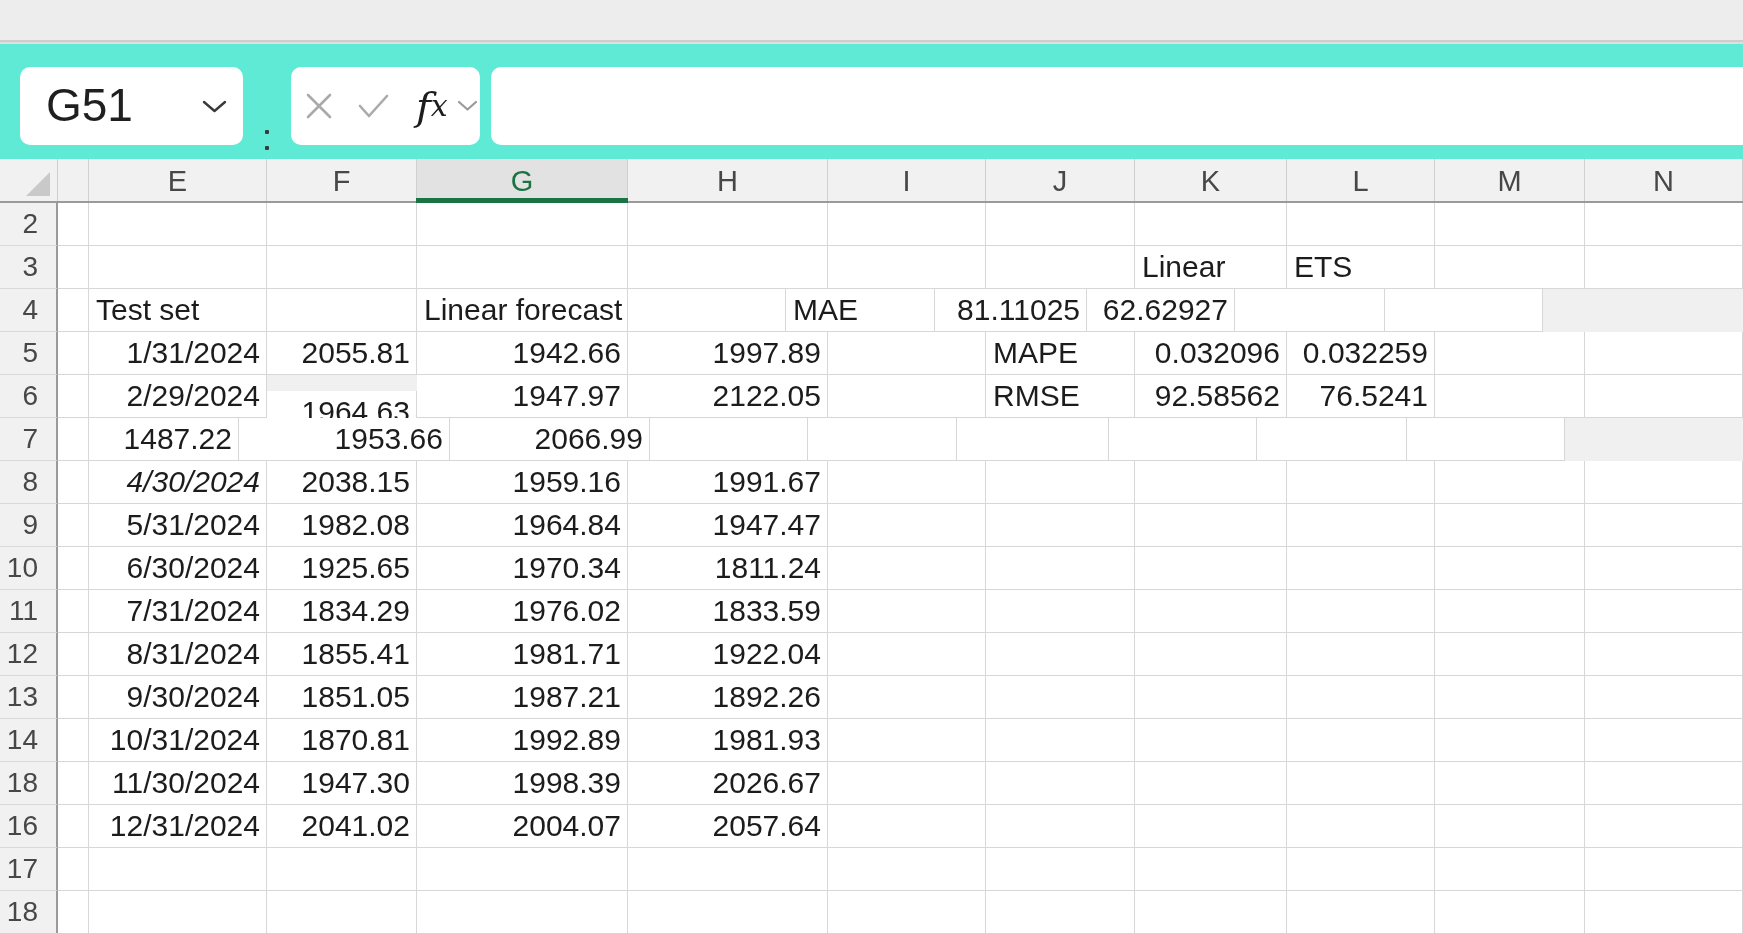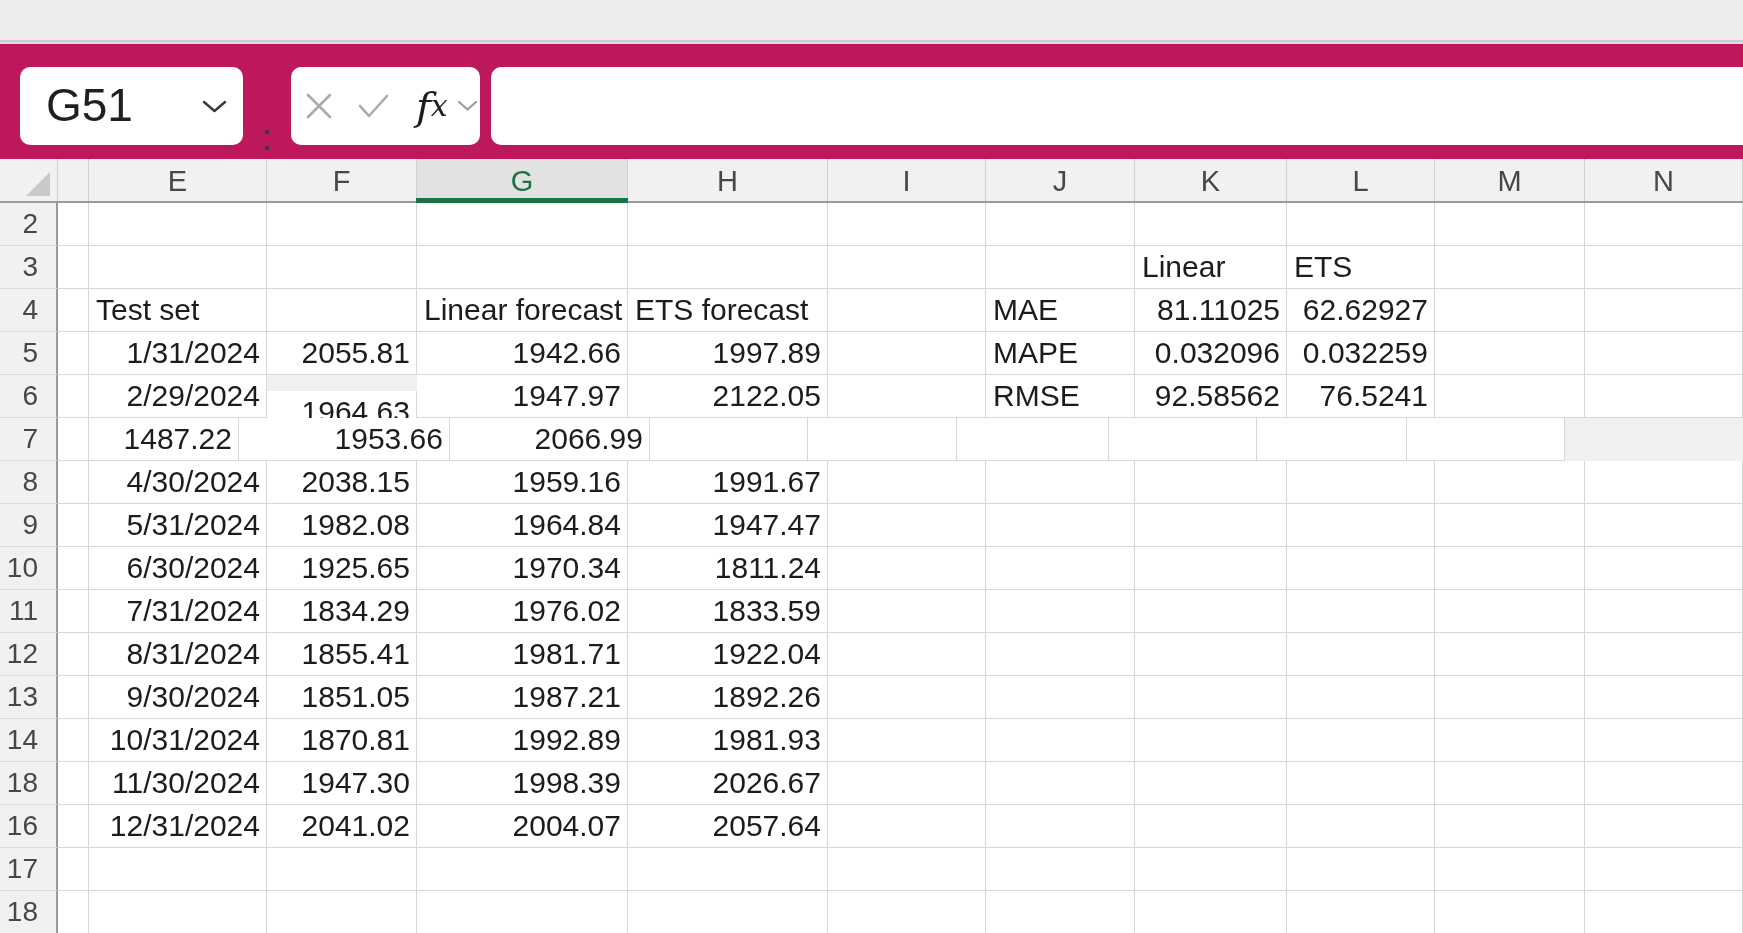--- a/index.html
+++ b/index.html
@@ -5,21 +5,21 @@
   html,body{margin:0;padding:0;background:#e8e8e8;}
   .app{
     position:relative;width:1743px;height:933px;overflow:hidden;
     background:#f1f0f0;font-family:"Liberation Sans",sans-serif;
     -webkit-font-smoothing:antialiased;
   }
   
   .ribbon-strip{position:absolute;top:0;left:0;width:100%;height:42px;background:#ededee;border-bottom:2px solid #cdcdcd;box-sizing:border-box;}
   .ribbon-shadow{position:absolute;top:42px;left:0;width:100%;height:7px;background:linear-gradient(to bottom,rgba(0,0,0,.09),rgba(0,0,0,0));}
   
-  .fbar{position:absolute;top:44px;left:0;width:100%;height:115px;background:#be185d;}
+  .fbar{position:absolute;top:44px;left:0;width:100%;height:115px;background:#5eead4;}
   .wbox{position:absolute;top:23px;height:78px;background:#ffffff;border-radius:10px;}
   .name-box{left:20px;width:223px;cursor:pointer;}
   .name-box .val{position:absolute;left:26px;top:0;line-height:76px;font-size:46px;color:#1f1f1f;}
   .name-box .chev{position:absolute;right:16px;top:33px;}
   .kebab{position:absolute;left:258px;top:86px;width:18px;height:36px;display:flex;flex-direction:column;justify-content:space-between;align-items:center;cursor:pointer;}
   .kebab i{width:4px;height:4px;background:#3a3a3a;border-radius:1px;}
   .fn-box{left:291px;width:189px;display:flex;align-items:center;padding:0 12px 0 13px;box-sizing:border-box;}
   .fn-box .btn{display:flex;align-items:center;justify-content:center;background:none;border:none;padding:0;cursor:pointer;}
   .btn-cancel{margin-left:0;}
   .btn-enter{margin-left:23px;}
@@ -140,21 +140,20 @@
           <div class="cell al" style="width: 148px;">ETS</div>
           <div class="cell" style="width: 150px;"></div>
           <div class="cell" style="width: 158px;"></div>
         </div>
         <div class="grow">
           <div class="rnum">4</div>
           <div class="cell" style="width: 31px;"></div>
           <div class="cell al" style="width: 178px;">Test set</div>
           <div class="cell" style="width: 150px;"></div>
           <div class="cell al" style="width: 211px;">Linear forecast</div>
-          <div class="cell al" style="width: 200px;">ETS forecast</div>
           <div class="cell" style="width: 158px;"></div>
           <div class="cell al" style="width: 149px;">MAE</div>
           <div class="cell ar" style="width: 152px;">81.11025</div>
           <div class="cell ar" style="width: 148px;">62.62927</div>
           <div class="cell" style="width: 150px;"></div>
           <div class="cell" style="width: 158px;"></div>
         </div>
         <div class="grow">
           <div class="rnum">5</div>
           <div class="cell" style="width: 31px;"></div>
@@ -192,21 +191,21 @@
           <div class="cell" style="width: 158px;"></div>
           <div class="cell" style="width: 149px;"></div>
           <div class="cell" style="width: 152px;"></div>
           <div class="cell" style="width: 148px;"></div>
           <div class="cell" style="width: 150px;"></div>
           <div class="cell" style="width: 158px;"></div>
         </div>
         <div class="grow">
           <div class="rnum">8</div>
           <div class="cell" style="width: 31px;"></div>
-          <div class="cell ar" style="width: 178px;">4/30/2024</div>
+          <div class="cell ar" style="width: 178px; font-style: italic;">4/30/2024</div>
           <div class="cell ar" style="width: 150px;">2038.15</div>
           <div class="cell ar" style="width: 211px;">1959.16</div>
           <div class="cell ar" style="width: 200px;">1991.67</div>
           <div class="cell" style="width: 158px;"></div>
           <div class="cell" style="width: 149px;"></div>
           <div class="cell" style="width: 152px;"></div>
           <div class="cell" style="width: 148px;"></div>
           <div class="cell" style="width: 150px;"></div>
           <div class="cell" style="width: 158px;"></div>
         </div>

